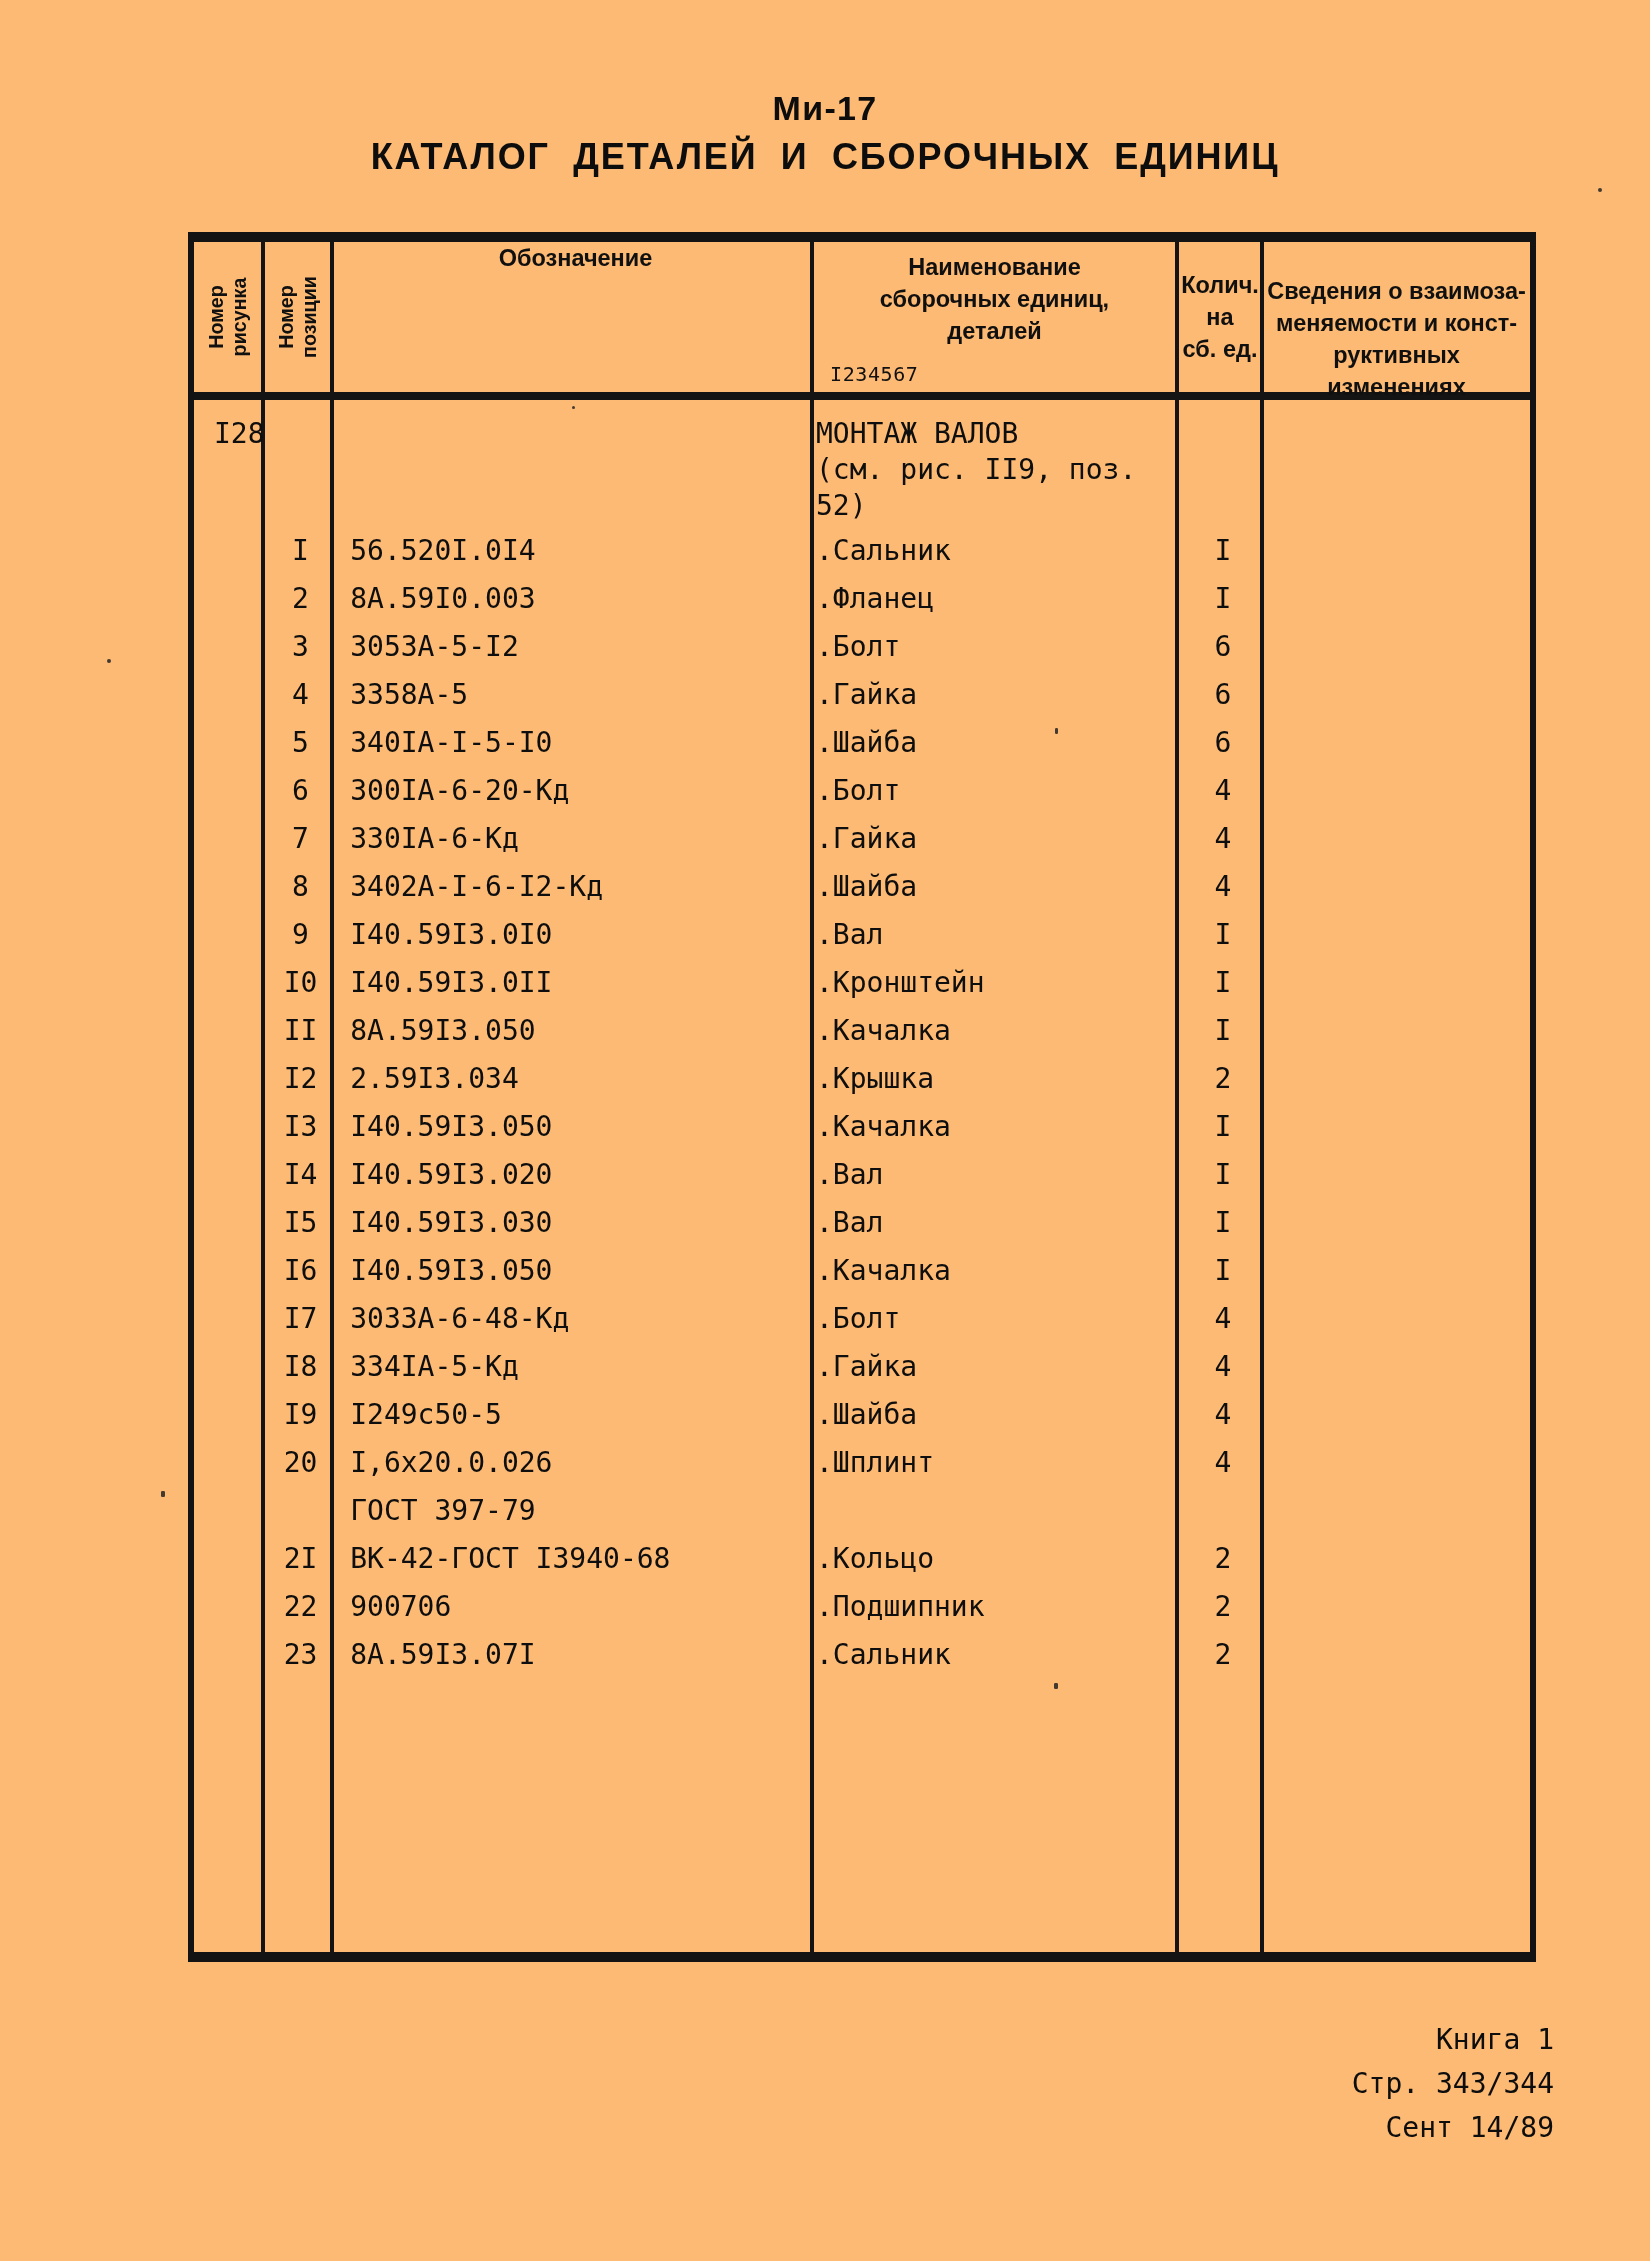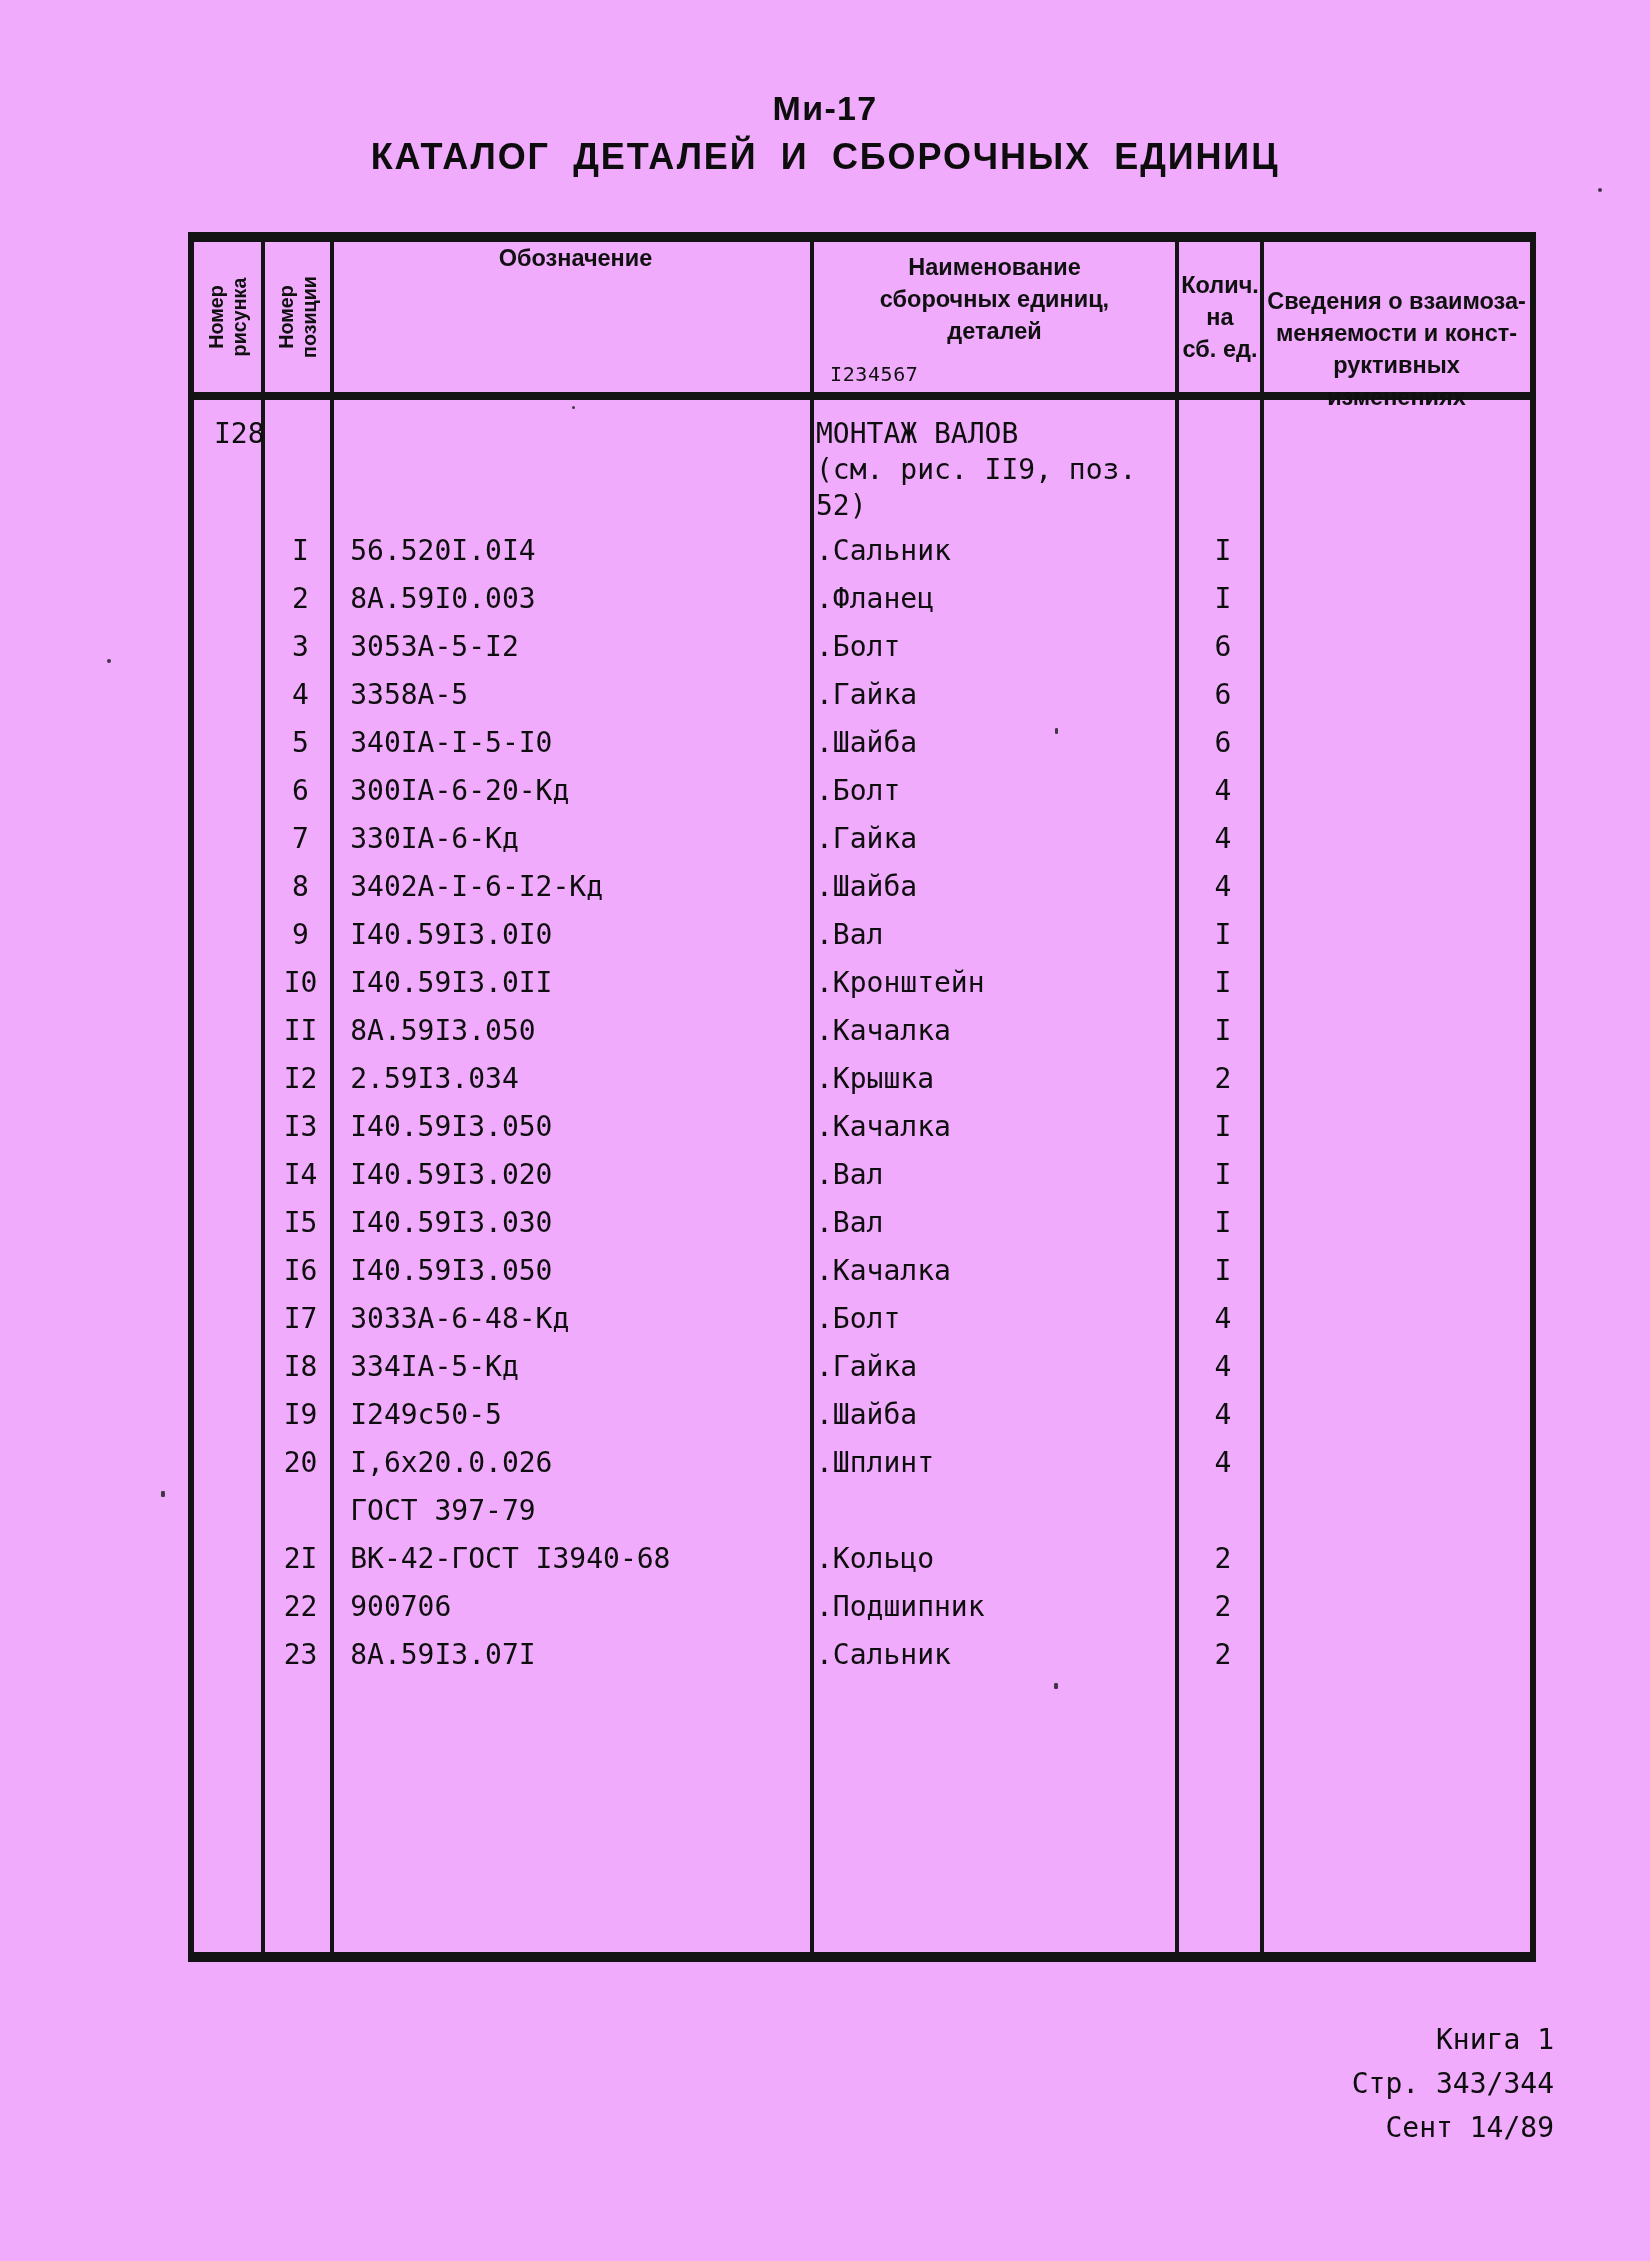--- a/index.html
+++ b/index.html
@@ -1,18 +1,18 @@
 <!DOCTYPE html>
 <html style="font-size:10.2px"><head>
 <meta charset="utf-8">
 <style>
   html,body { margin:0; padding:0; background:#e8e8e6; }
   .page {
     position:relative; width:1650px; height:2261px;
-    background:#f0abfc; color:#111;
+    background:#fdba74; color:#111;
     font-family:"DejaVu Sans Mono", monospace;
     overflow:hidden;
   }
   
   .title1 {
     position:absolute; top:89px; left:0; width:1650px;
     text-align:center; font-family:"Liberation Sans", sans-serif;
     font-weight:700; font-size:34px; letter-spacing:1.3px; color:#0d0d0d;
   }
   .title2 {
@@ -35,21 +35,21 @@
   .hcell {
     position:absolute; top:0; height:150px;
     font-family:"Liberation Sans", sans-serif; font-weight:700;
     font-size:23.5px; line-height:32px; color:#101010;
   }
   .hc1 { left:0;    width:67px; }
   .hc2 { left:72px; width:64px; }
   .hc3 { left:144px; width:475px; display:flex; align-items:flex-start; justify-content:center; }
   .hc4 { left:620px; width:361px; text-align:center; padding-top:9px; box-sizing:border-box; }
   .hc5 { left:986px; width:80px; text-align:center; padding-top:27px; box-sizing:border-box; }
-  .hc6 { left:1070px; width:265px; text-align:center; padding-top:43px; box-sizing:border-box; }
+  .hc6 { left:1070px; width:265px; text-align:center; padding-top:33px; box-sizing:border-box; }
   .vert {
     position:absolute; left:50%; top:50%;
     transform:translate(-50%,-50%) rotate(-90deg);
     width:146px; text-align:center;
     font-size:19.7px; line-height:23px; white-space:nowrap;
   }
   .code4 {
     position:absolute; left:16px; bottom:6.3px;
     font-family:"DejaVu Sans Mono", monospace; font-weight:400;
     font-size:20px; letter-spacing:0.6px;

